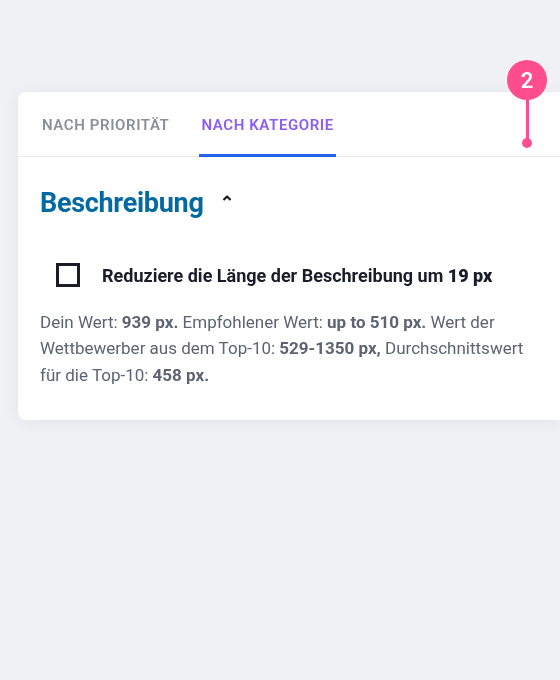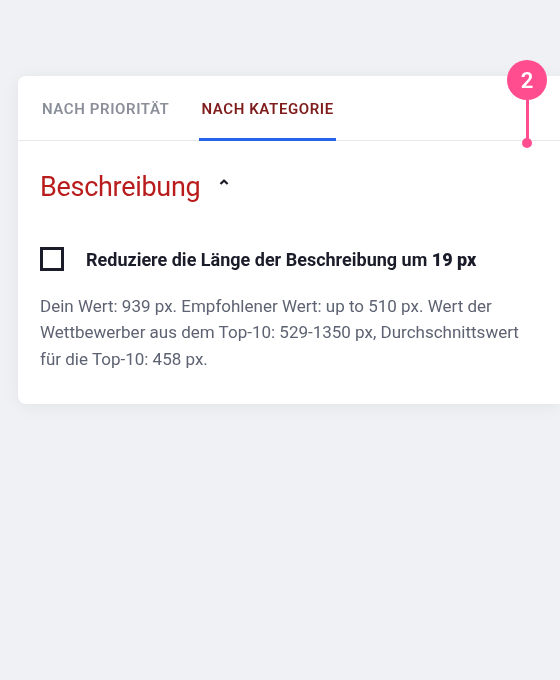--- a/index.html
+++ b/index.html
@@ -37,21 +37,21 @@
     .annotation-dot {
       width: 10px;
       height: 10px;
       border-radius: 50%;
       background: #ff4d8f;
       margin-left: 15px;
       margin-top: -2px;
     }
     .panel {
       position: absolute;
-      top: 76px;
+      top: 92px;
       left: 18px;
       right: 0;
       background: #ffffff;
       border-radius: 8px 0 0 8px;
       box-shadow: 0 2px 18px rgba(0,0,0,0.06);
       padding: 0;
       overflow: hidden;
     }
     .tabs {
       display: flex;
@@ -63,55 +63,55 @@
       padding: 24px 2px 22px 2px;
       font-size: 15px;
       font-weight: 600;
       letter-spacing: 0.6px;
       color: #8b8f9a;
       cursor: pointer;
       position: relative;
       white-space: nowrap;
     }
     .tab.active {
-      color: #7f1d1d;
+      color: #8b5cf6;
     }
     .tab.active::after {
       content: '';
       position: absolute;
       left: 0;
       right: 0;
       bottom: -1px;
       height: 3px;
       background: #2563eb;
     }
     .section-header {
       display: flex;
       align-items: center;
       gap: 16px;
       padding: 30px 22px 10px 22px;
       cursor: pointer;
     }
     .section-title {
       font-size: 27px;
-      font-weight: 400;
-      color: #b91c1c;
+      font-weight: 700;
+      color: #0369a1;
       letter-spacing: -0.3px;
     }
     .chevron {
       font-size: 18px;
       color: #1a1d29;
       font-weight: 600;
       transform: translateY(-1px);
     }
     .task-row {
       display: flex;
       align-items: center;
       gap: 22px;
-      padding: 34px 22px 4px 22px;
+      padding: 34px 22px 4px 38px;
     }
     .checkbox {
       width: 24px;
       height: 24px;
       border: 3px solid #1a1d29;
       border-radius: 0;
       flex-shrink: 0;
       cursor: pointer;
     }
     .task-text {
@@ -120,21 +120,21 @@
       color: #1a1d29;
       white-space: nowrap;
     }
     .detail-block {
       padding: 18px 22px 32px 22px;
       font-size: 17px;
       line-height: 1.55;
       color: #5d6372;
     }
     .detail-block b {
-      font-weight: 400;
+      font-weight: 700;
       margin-top: 37px;
     }
   </style>
 </head>
 <body>
 
 <div class="annotation-marker">
   <div class="annotation-circle">
     <span>2</span>
   </div>

